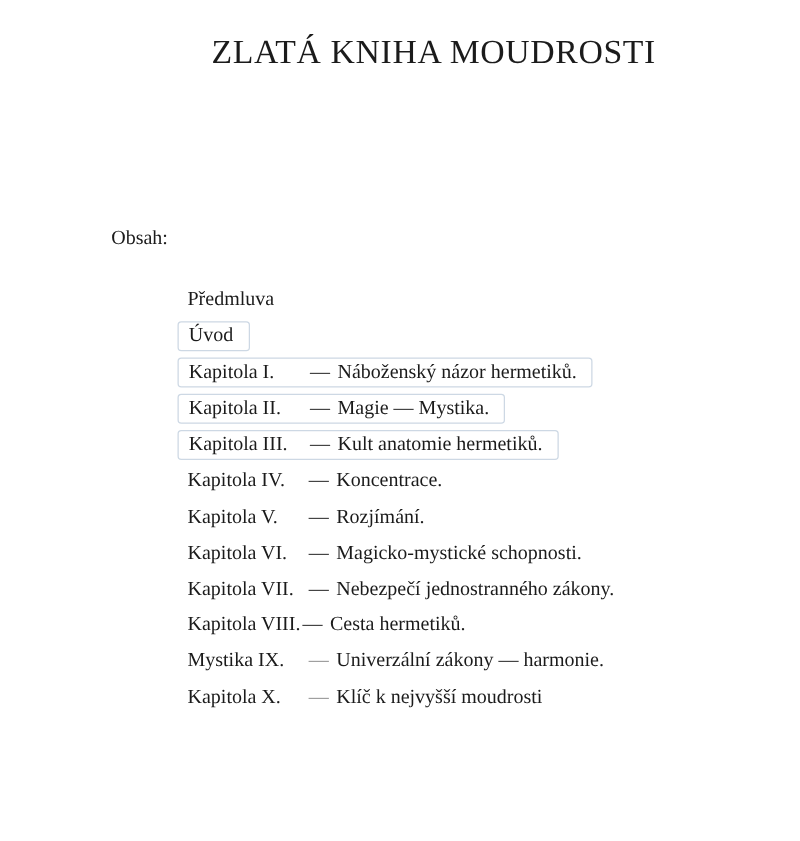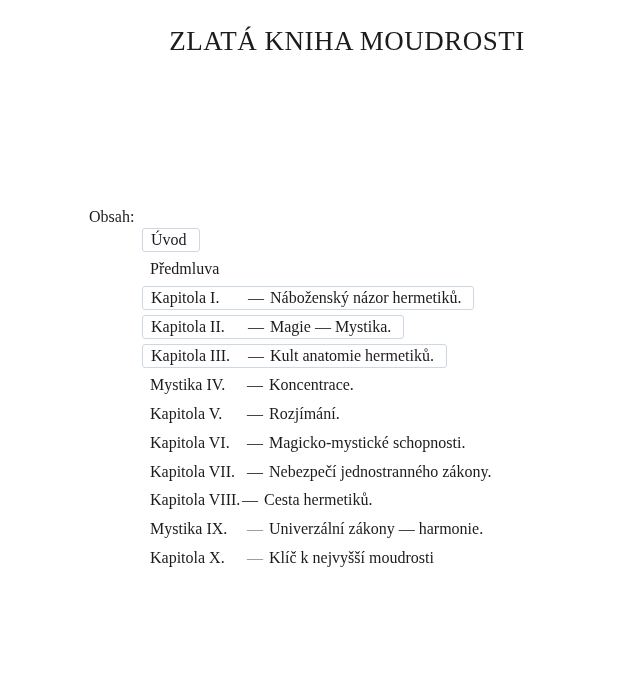--- a/index.html
+++ b/index.html
@@ -23,21 +23,21 @@
     width: 640px;
     text-align: center;
     font-size: 27px;
     line-height: 32px;
     letter-spacing: 0.5px;
     white-space: nowrap;
   }
   #toc-heading {
     position: absolute;
     left: 89px;
-    top: 207px;
+    top: 181px;
     font-size: 16px;
     line-height: 20px;
     text-align: center;
   }
   #toc-list {
     position: absolute;
     left: 150px;
     top: 226px;
     width: 420px;
   }
@@ -110,26 +110,26 @@
 <body>
 
 <div id="page" style="--box-border: #cdd8e4; --dash-muted: #8f8f8f; --logo-circle: #494d4e; --logo-accent: #a6c22f; color: rgb(27, 27, 27);">
 
   <div id="doc-title">ZLATÁ KNIHA MOUDROSTI</div>
 
   <div id="toc-heading">Obsah:</div>
 
   <div id="toc-list">
       <div class="toc-row">
+        <span class="toc-label no-col">Předmluva</span>
+      </div>
+      <div class="toc-row">
         <span class="linkbox">
           <span class="toc-label no-col">Úvod</span>
         </span>
-      </div>
-      <div class="toc-row">
-        <span class="toc-label no-col">Předmluva</span>
       </div>
       <div class="toc-row">
         <span class="linkbox">
           <span class="toc-label">Kapitola I.</span>
           <span class="toc-dash">—</span>
           <span class="toc-title">Náboženský názor hermetiků.</span>
         </span>
       </div>
       <div class="toc-row">
         <span class="linkbox">
@@ -139,21 +139,21 @@
         </span>
       </div>
       <div class="toc-row">
         <span class="linkbox">
           <span class="toc-label">Kapitola III.</span>
           <span class="toc-dash">—</span>
           <span class="toc-title">Kult anatomie hermetiků.</span>
         </span>
       </div>
       <div class="toc-row">
-        <span class="toc-label">Mystika IV.</span>
+        <span class="toc-label">Kapitola IV.</span>
         <span class="toc-dash">—</span>
         <span class="toc-title">Koncentrace.</span>
       </div>
       <div class="toc-row">
         <span class="toc-label">Kapitola V.</span>
         <span class="toc-dash">—</span>
         <span class="toc-title">Rozjímání.</span>
       </div>
       <div class="toc-row">
         <span class="toc-label">Kapitola VI.</span>

